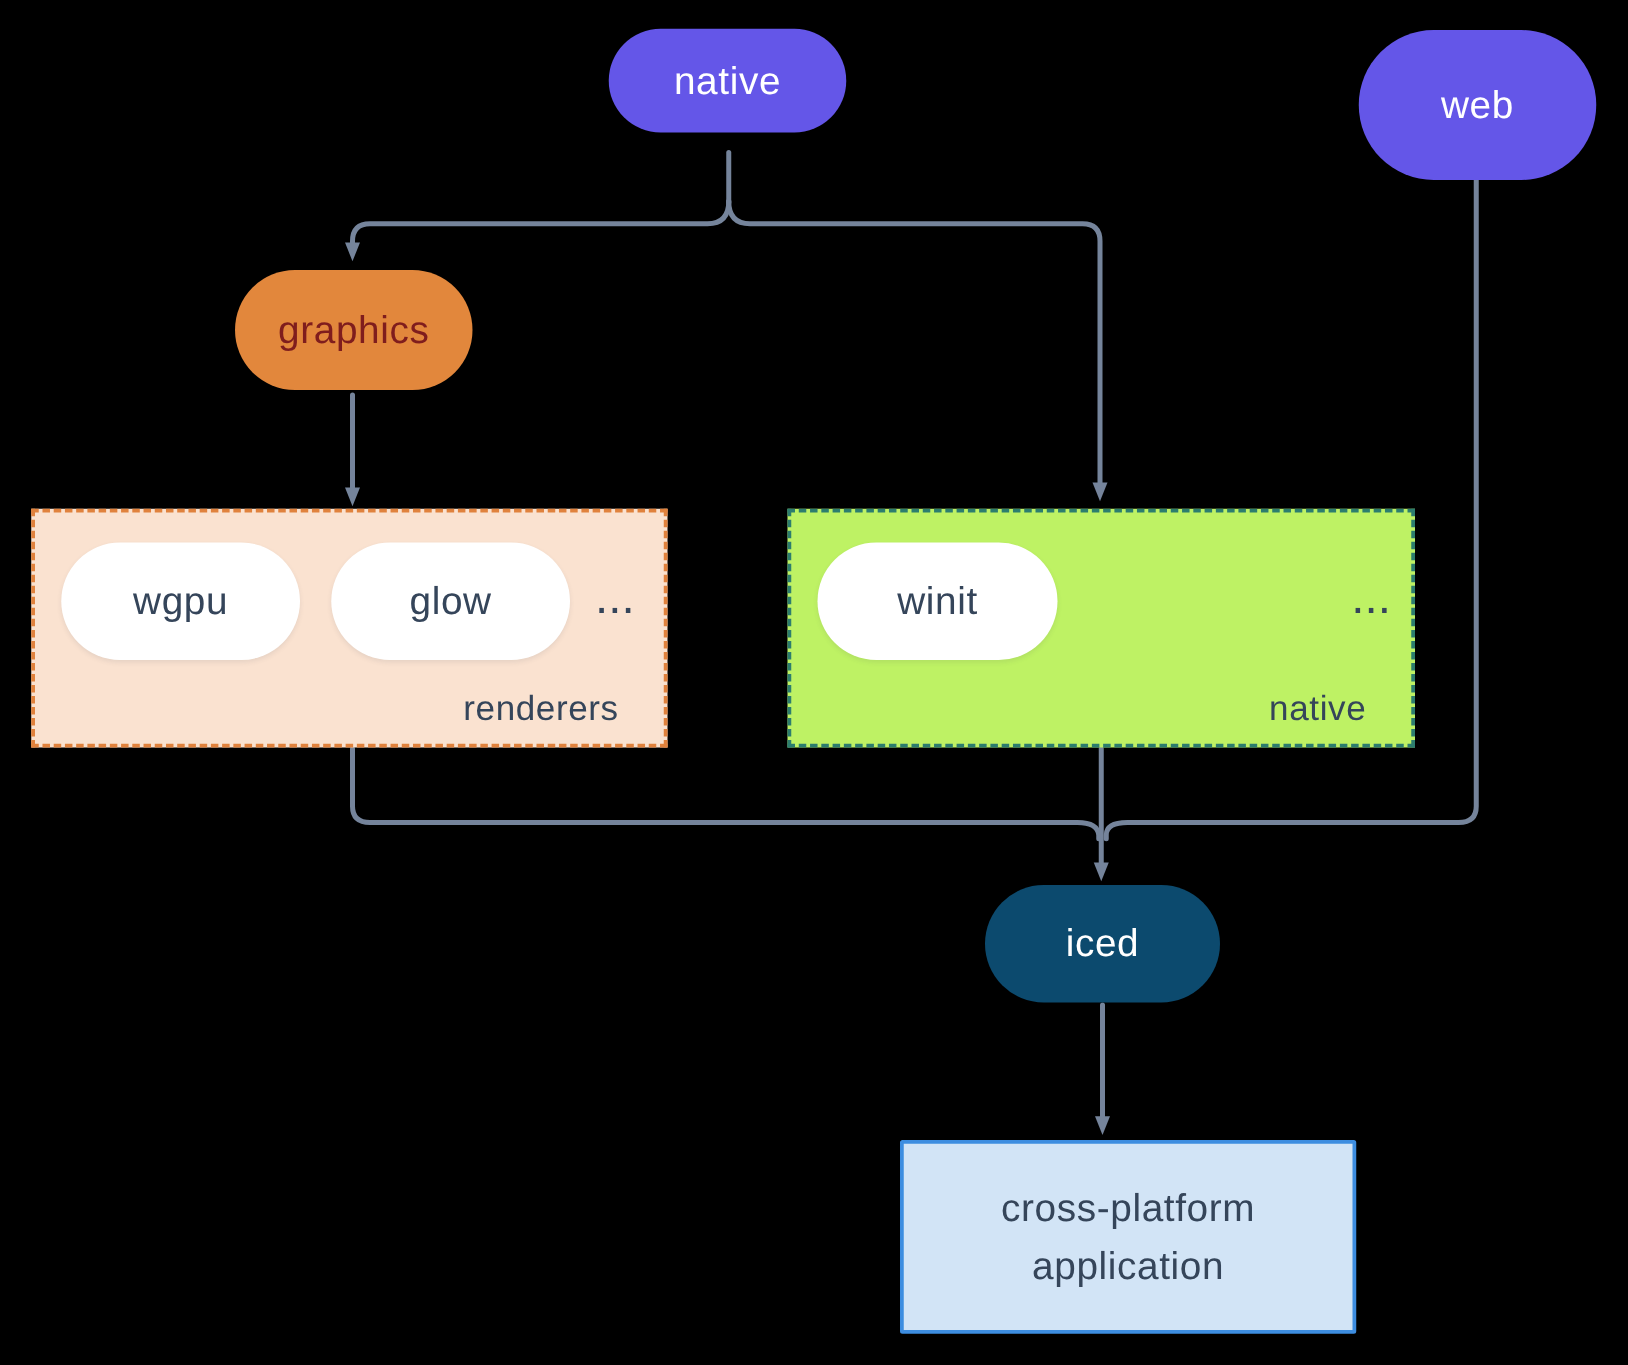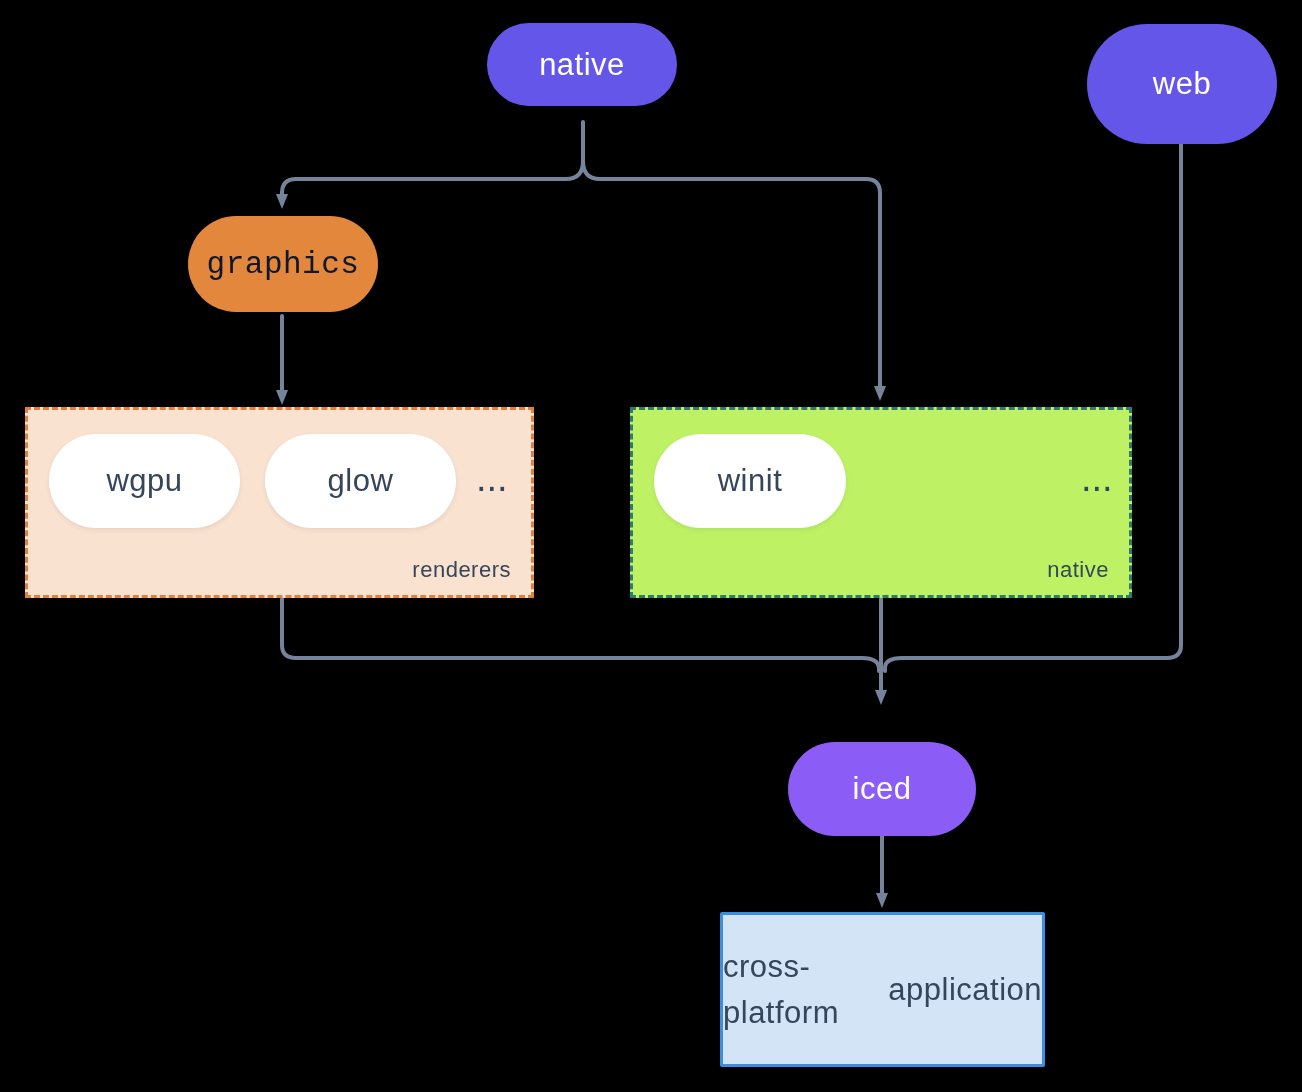--- a/index.html
+++ b/index.html
@@ -23,22 +23,22 @@
   .pill {
     position: absolute;
     border-radius: 999px;
     display: flex;
     align-items: center;
     justify-content: center;
     font-size: 31px;
     letter-spacing: 0.5px;
   }
   .pill.purple { background: #6456e8; color: #ffffff; }
-  .pill.orange { background: #e2873c; color: #0f172a; font-family: Liberation Mono, monospace; }
-  .pill.blue   { background: #8b5cf6; color: #ffffff; margin-top: 34px; }
+  .pill.orange { background: #e2873c; color: #7f1d1d; }
+  .pill.blue   { background: #0c4a6e; color: #ffffff; }
   .pill.white  { background: #ffffff; color: #35455a; }
 
   .node-native   { left: 487px; top: 23px;  width: 190px; height: 83px; }
   .node-web      { left: 1087px; top: 24px; width: 190px; height: 120px; }
   .node-graphics { left: 188px; top: 216px; width: 190px; height: 96px; }
   .node-iced     { left: 788px; top: 708px; width: 188px; height: 94px; }
 
   .group-box {
     position: absolute;
     box-sizing: border-box;
@@ -63,37 +63,37 @@
     top: 24px;
     height: 94px;
     line-height: 88px;
     font-size: 38px;
     color: #35455a;
   }
   .group-renderers .ellipsis { left: 448px; }
   .group-shells    .ellipsis { left: 448px; }
   .group-label {
     position: absolute;
-    right: 20px;
+    right: 36px;
     bottom: 12px;
-    font-size: 22px;
+    font-size: 28px;
     color: #35455a;
     letter-spacing: 0.5px;
   }
 
   .app-box {
     position: absolute;
     left: 720px; top: 912px;
-    width: 325px; height: 155px;
+    width: 365px; height: 155px;
     box-sizing: border-box;
     background: #d2e4f6;
     border: 3px solid #3d8de0;
     border-radius: 2px;
     display: flex;
-    flex-direction: row;
+    flex-direction: column;
     align-items: center;
     justify-content: center;
     color: #35455a;
     font-size: 31px;
     line-height: 46px;
     letter-spacing: 0.5px;
   }
 </style>
 </head>
 <body>

